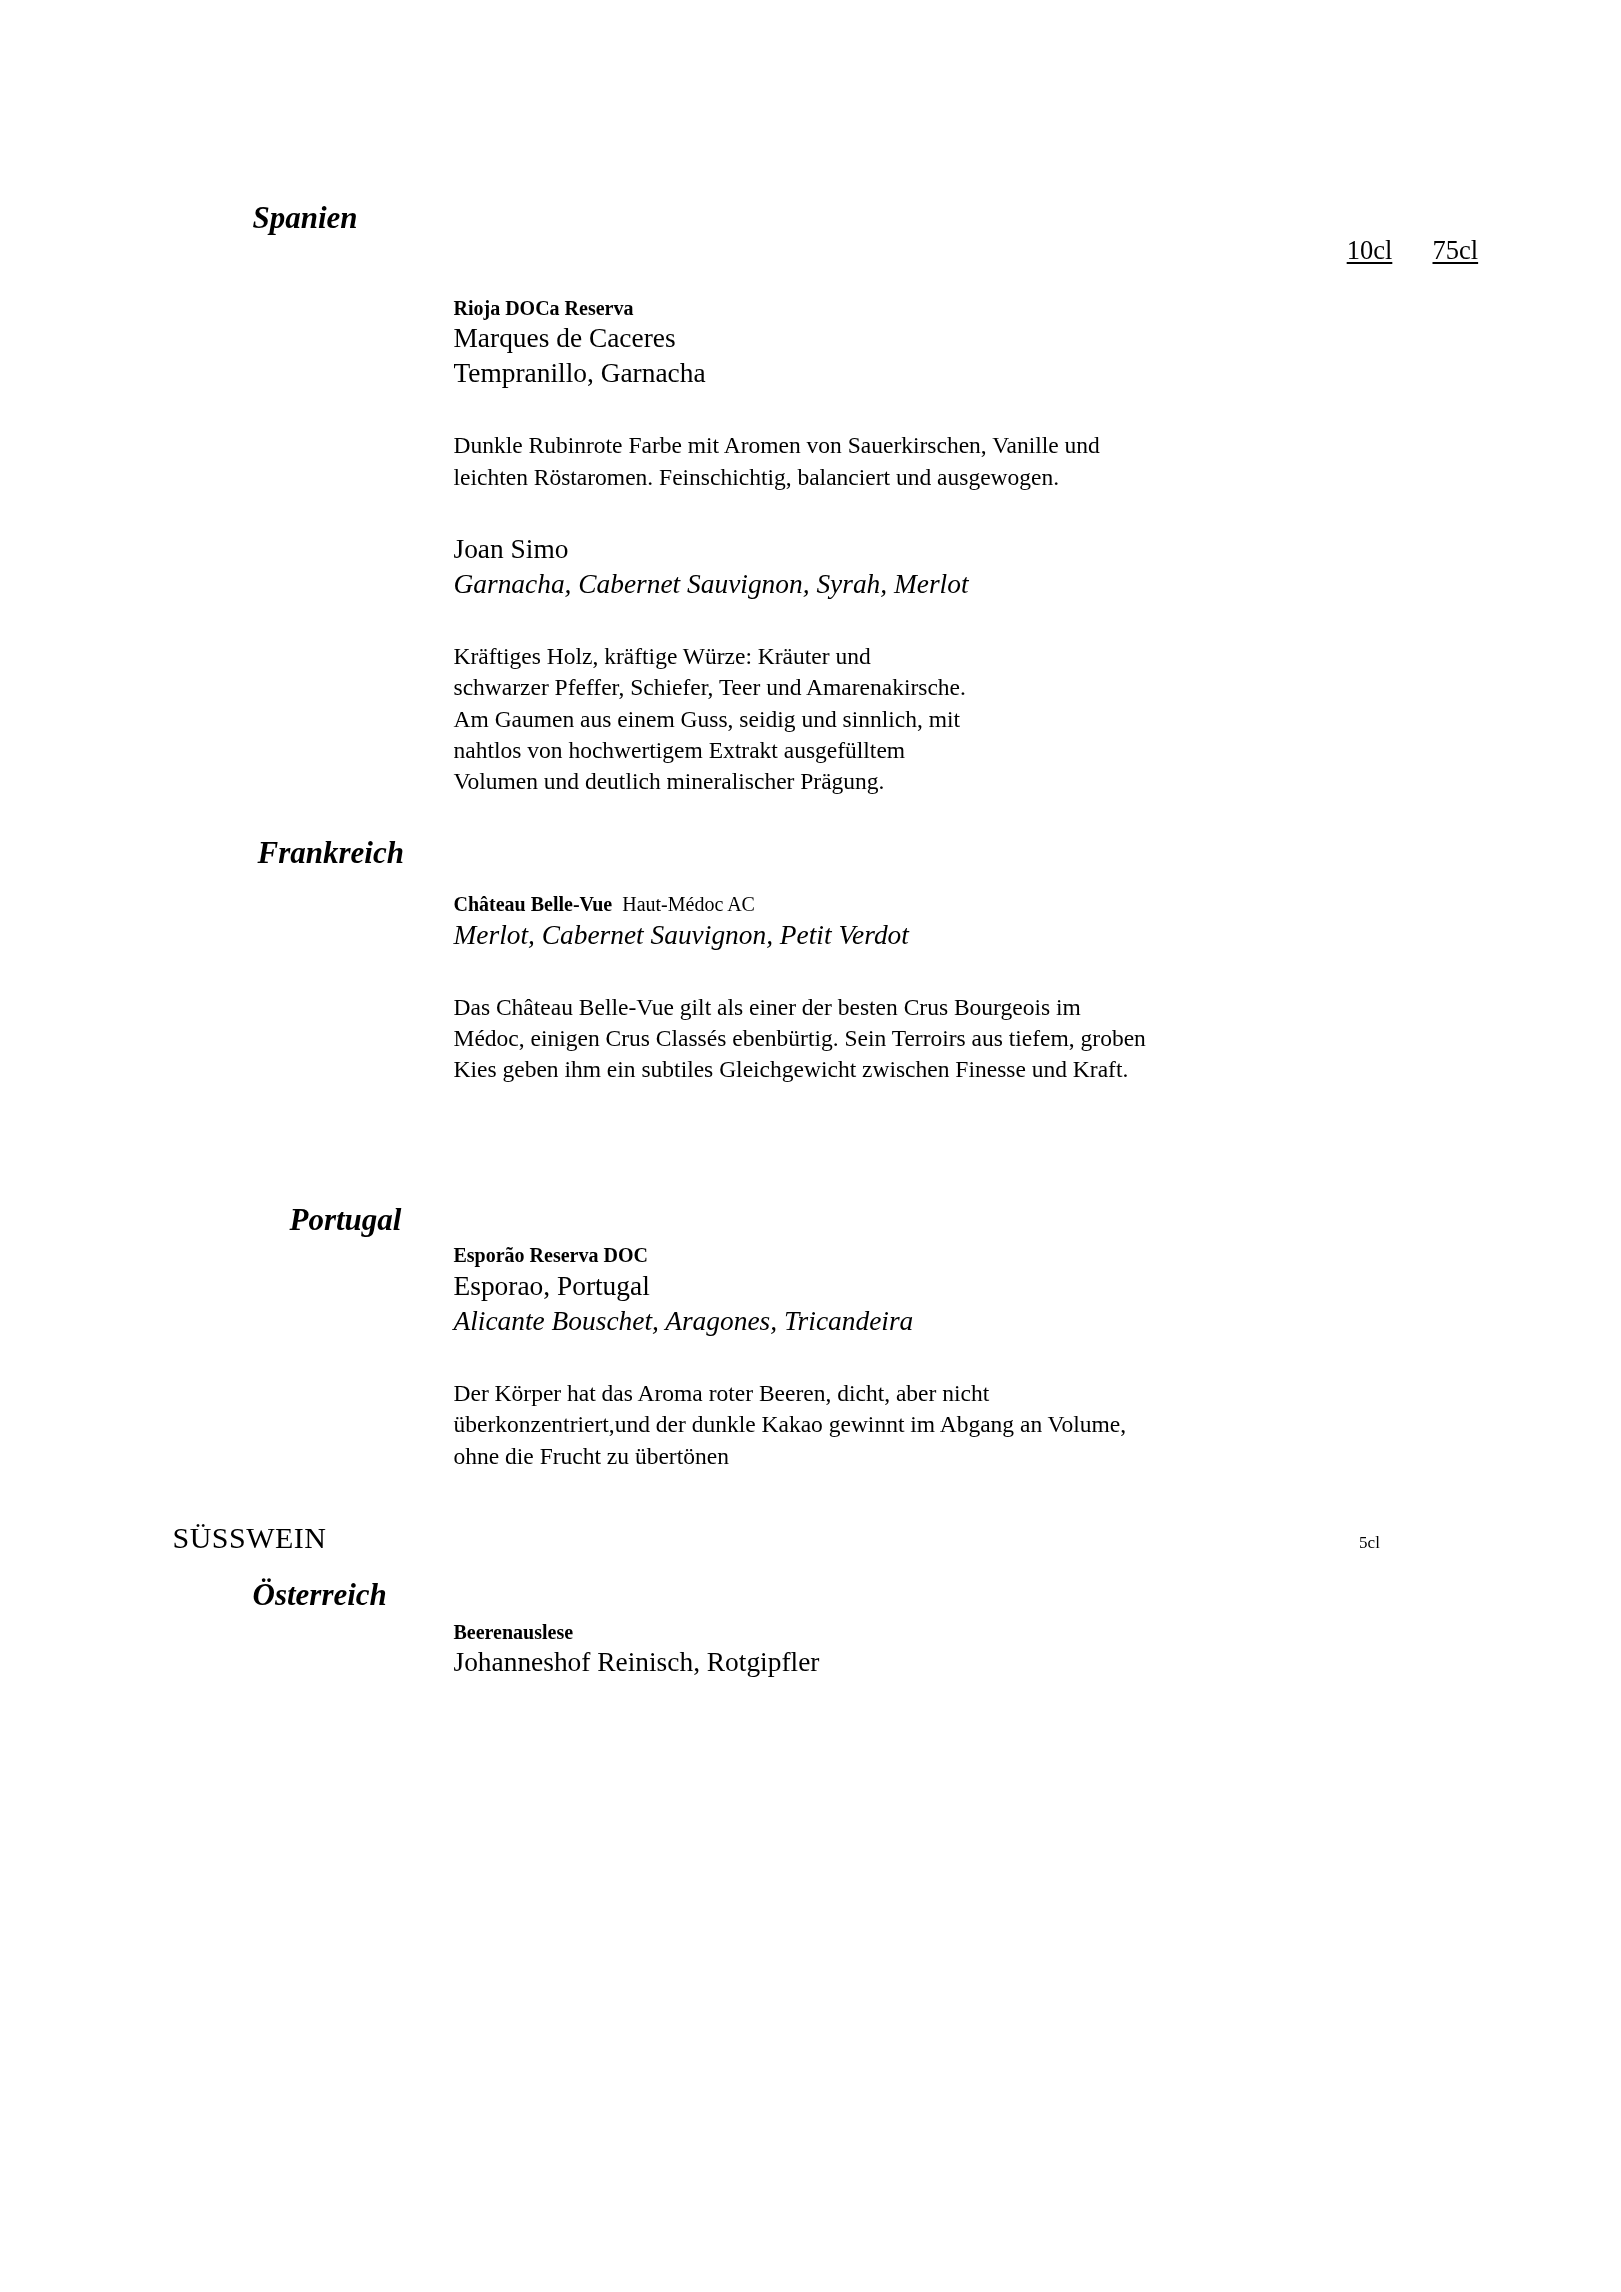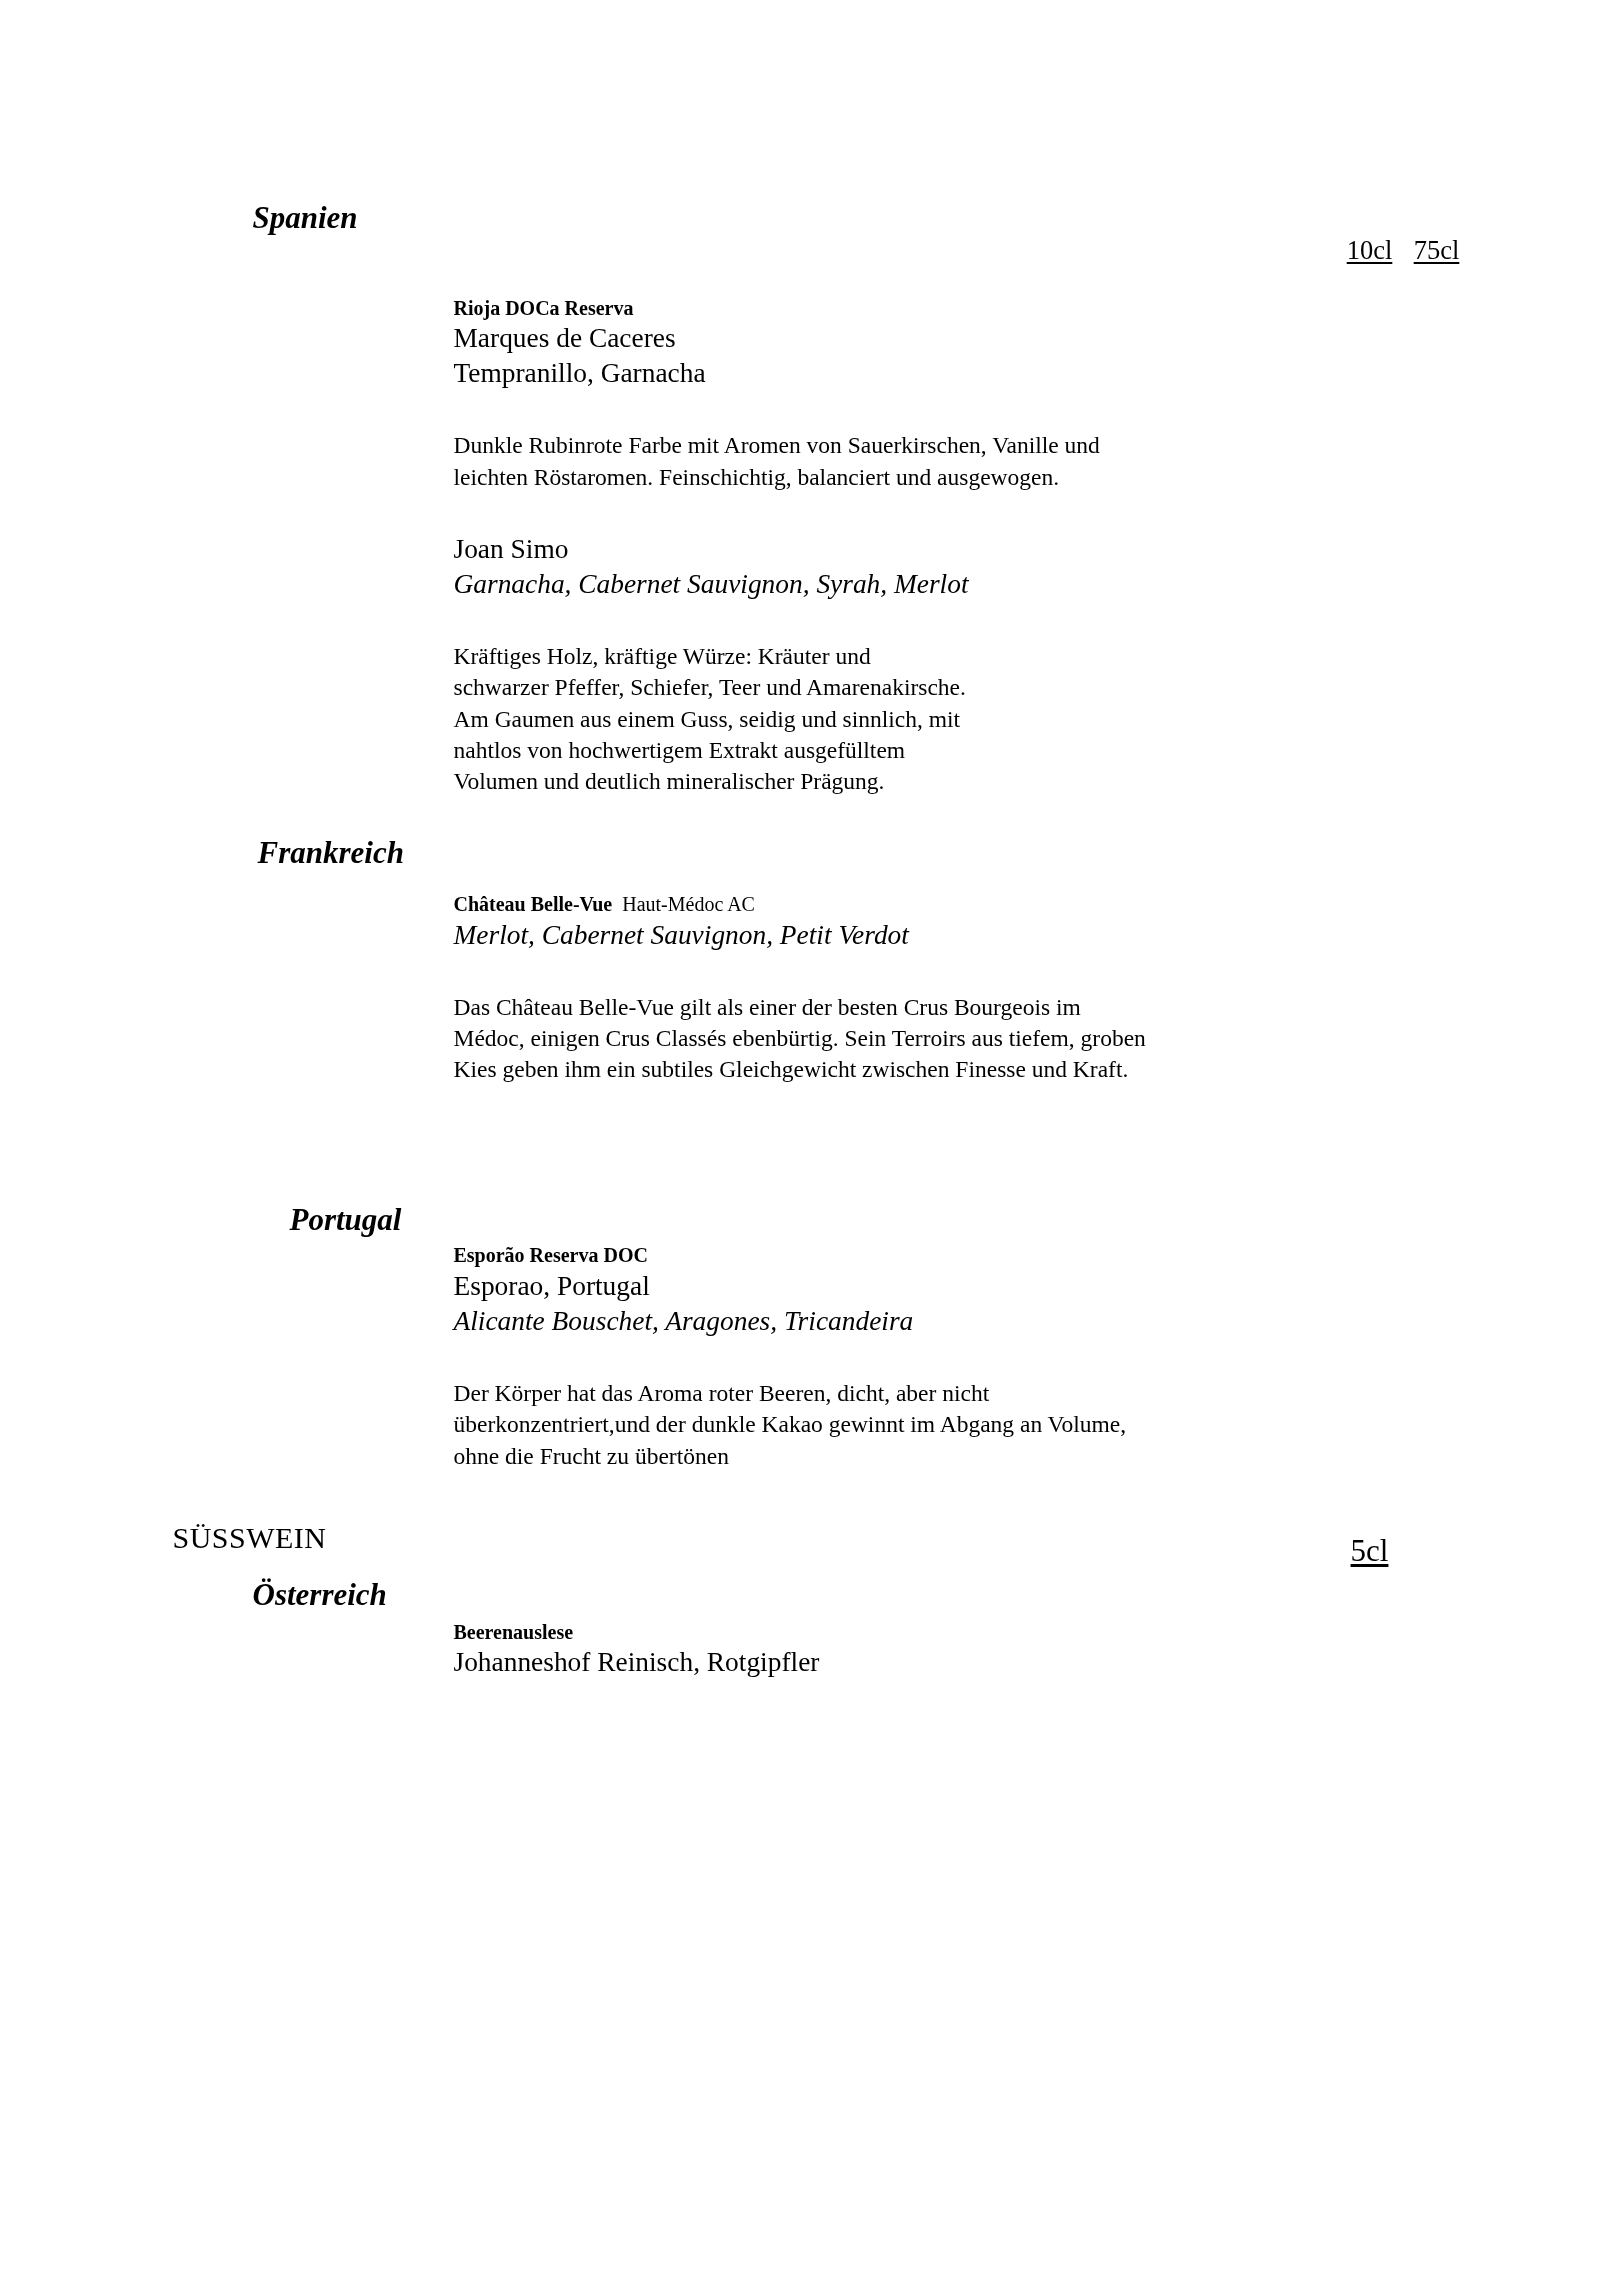--- a/index.html
+++ b/index.html
@@ -20,21 +20,21 @@
     background: #ffffff;
     overflow: hidden;
   }
 
   
   
   .entry, .desc { margin-left: 441px; }
 
   
   .col-10cl { position: absolute; left: 1304px; width: 106px; text-align: center; }
-  .col-75cl { position: absolute; left: 1366px; width: 116px; text-align: center; }
+  .col-75cl { position: absolute; left: 1420px; width: 116px; }
 
   
   .country {
     font-weight: bold;
     font-style: italic;
     font-size: 31px;
     line-height: 1.1;
     white-space: pre;
   }
   .country.spanien      { margin-left: 240px; }
@@ -176,21 +176,21 @@
   <div class="sp-md"></div>
 
   <div class="desc">Der Körper hat das Aroma roter Beeren, dicht,  aber nicht
 überkonzentriert,und der dunkle Kakao gewinnt im  Abgang an Volume,
 ohne die Frucht zu übertönen</div>
 
   <div class="sp-md"></div>
 
   <div style="position:relative;">
     <div class="section-title">Süsswein</div>
-    <span class="col-10cl" style="top:21.6px; font-size:31px; text-decoration:underline; text-underline-offset:2.9px;">5cl</span>
+    <span class="col-10cl" style="top:21.6px; font-size:17px; text-underline-offset:2.9px;">5cl</span>
   </div>
 
   <div class="sp-sm"></div>
 
   <div class="country oesterreich">Österreich</div>
 
   <div style="height:7.8px"></div>
 
   <div class="entry">
     <div class="wine-name">Beerenauslese</div>

